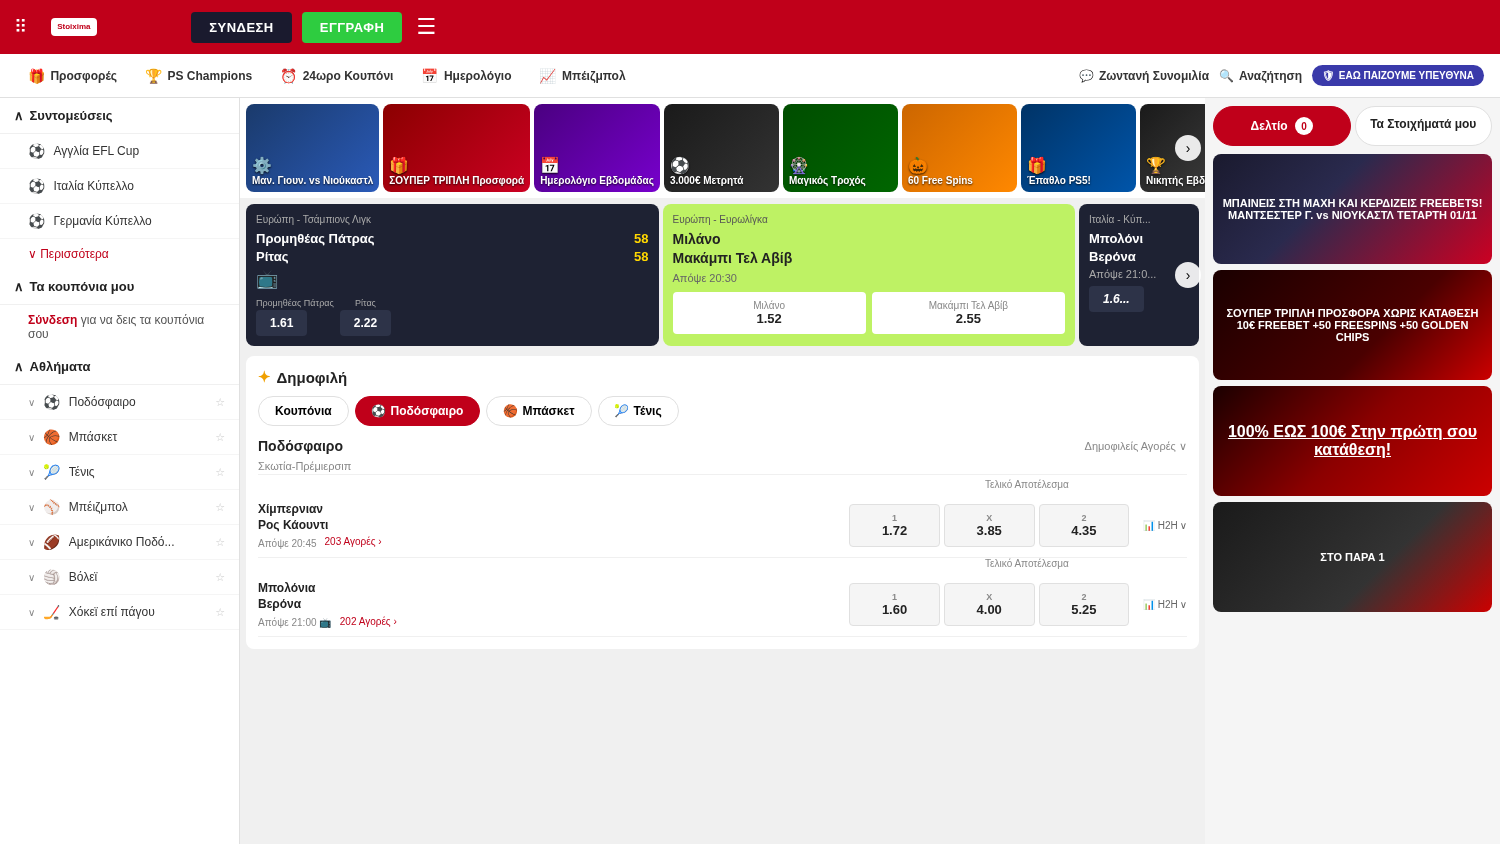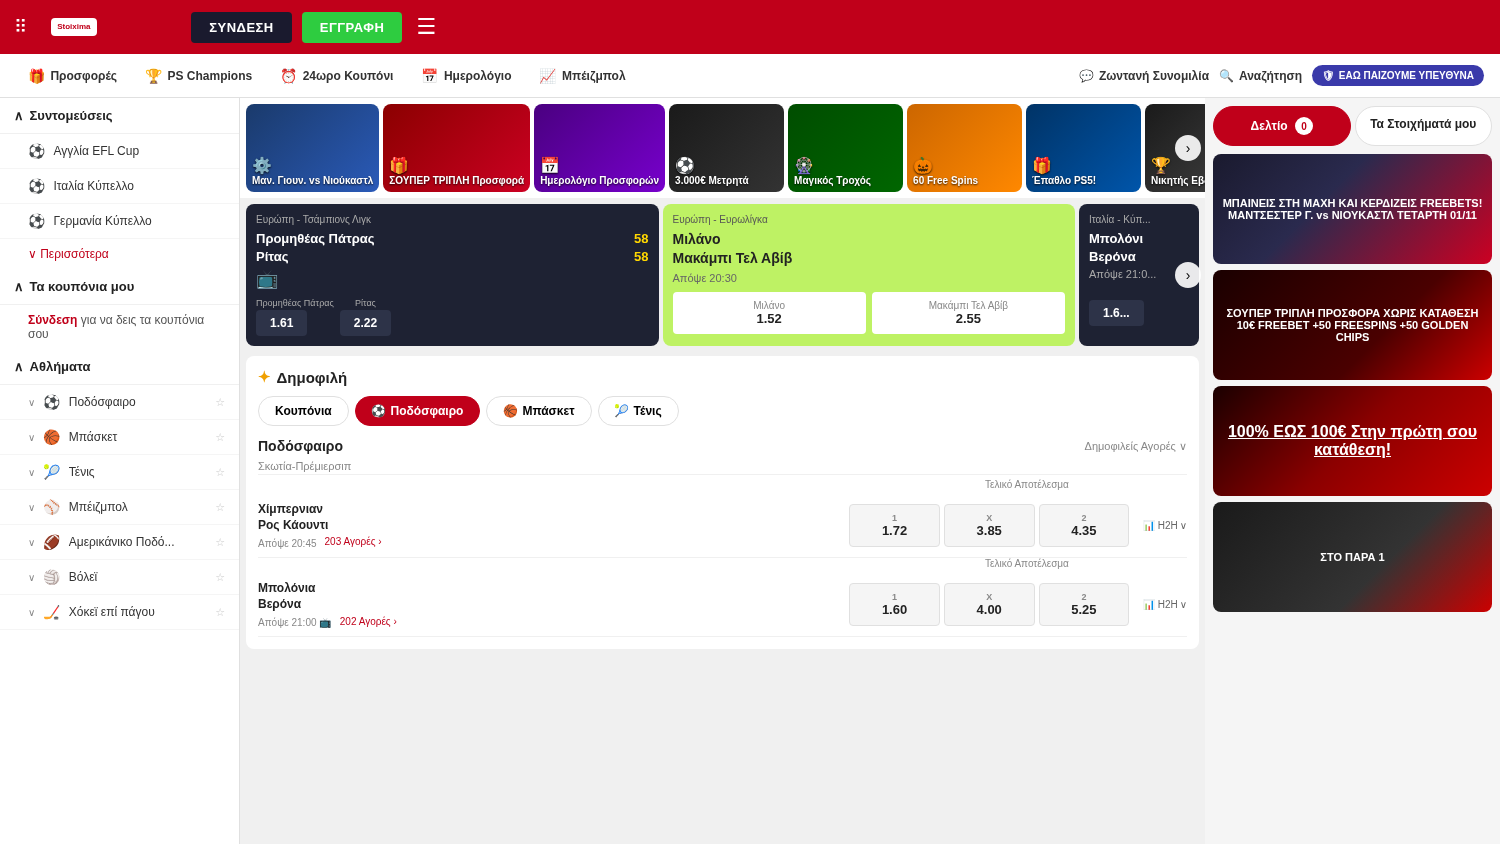--- a/index.html
+++ b/index.html
@@ -636,21 +636,21 @@
       </div>
       <div class="banner-card banner-2" style="min-width:115px;">
         <div class="banner-card-inner">
           <span style="font-size:16px;">🎁</span>
           <span>ΣΟΥΠΕΡ ΤΡΙΠΛΗ Προσφορά</span>
         </div>
       </div>
       <div class="banner-card banner-3" style="min-width:115px;">
         <div class="banner-card-inner">
           <span style="font-size:16px;">📅</span>
-          <span>Ημερολόγιο Προσφορών</span>
+          <span>Ημερολόγιο Εβδομάδας</span>
         </div>
       </div>
       <div class="banner-card banner-4" style="min-width:115px;">
         <div class="banner-card-inner">
           <span style="font-size:16px;">⚽</span>
           <span>3.000€ Μετρητά</span>
         </div>
       </div>
       <div class="banner-card banner-5" style="min-width:115px;">
         <div class="banner-card-inner">
@@ -720,21 +720,21 @@
             <div style="font-size:13px;font-weight:700;">2.55</div>
           </div>
         </div>
       </div>
 
       <div class="live-match-card" style="max-width:120px;overflow:hidden;min-width:0;">
         <div class="live-match-league">Ιταλία - Κύπ...</div>
         <div style="font-size:13px;font-weight:700;margin-bottom:3px;color:#fff;">Μπολόνι</div>
         <div style="font-size:13px;font-weight:700;color:#fff;">Βερόνα</div>
         <div style="font-size:11px;color:#aaa;margin-top:4px;">Απόψε 21:0...</div>
-        <button class="live-odds-btn" style="margin-top:20px;">1.6...</button>
+        <button class="live-odds-btn" style="margin-top:6px;font-style:italic;">1.6...</button>
       </div>
 
       <button class="live-section-nav">›</button>
     </div>
 
     <div class="popular-section">
       <div class="popular-header">
         <span style="color:#f0a000;">✦</span>
         <span>Δημοφιλή</span>
       </div>

